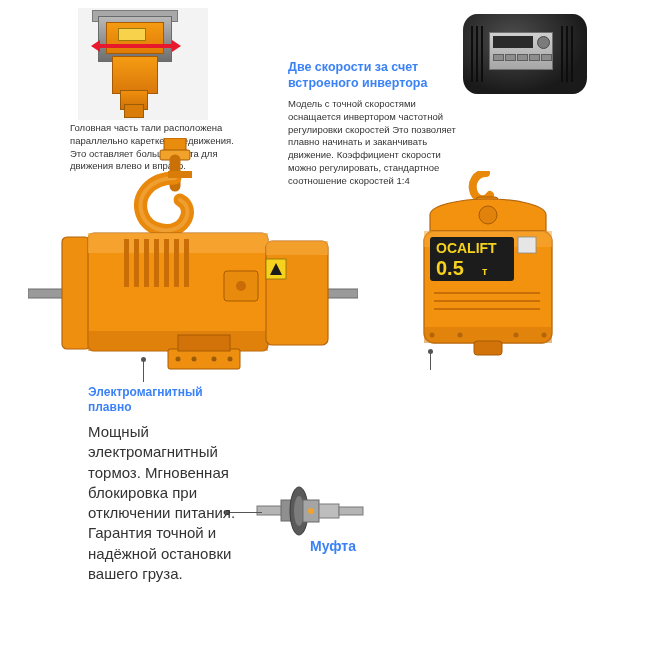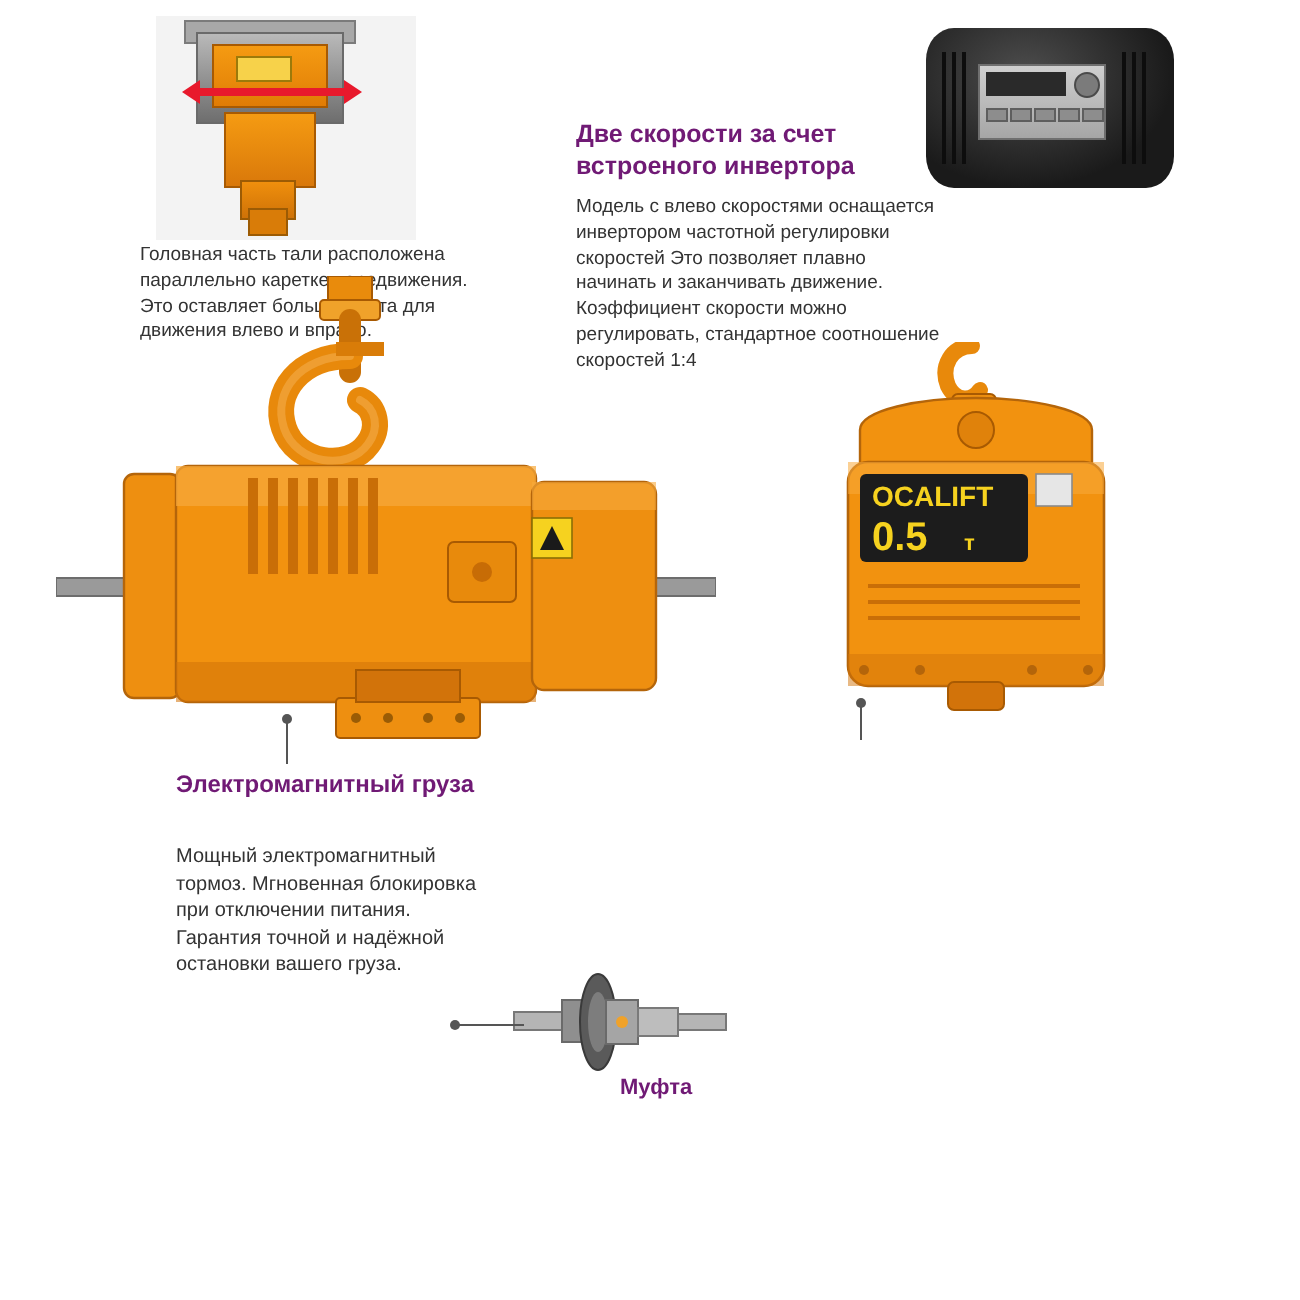--- a/index.html
+++ b/index.html
@@ -14,21 +14,21 @@
     position: relative;
     width: 650px;
     height: 650px;
     background: #ffffff;
     overflow: hidden;
   }
   .abs { position: absolute; }
 
   .callout-title {
     font-weight: bold;
-    color: #701a75;
+    color: #3b82f6;
     line-height: 1.25;
   }
   .callout-body {
     color: #333333;
     line-height: 1.35;
   }
 
   
   .trolley-photo {
     left: 78px; top: 8px; width: 130px; height: 112px;
@@ -171,21 +171,21 @@
     <div class="inv-screen"></div>
     <div class="inv-knob"></div>
     <div class="inv-btn" style="left:38px; top:46px;"></div>
     <div class="inv-btn" style="left:50px; top:46px;"></div>
     <div class="inv-btn" style="left:62px; top:46px;"></div>
     <div class="inv-btn" style="left:74px; top:46px;"></div>
     <div class="inv-btn" style="left:86px; top:46px;"></div>
   </div>
 
   <div class="abs callout-title" style="left:288px; top:60px; width:180px; font-size:12.5px;">Две скорости за счет встроеного инвертора</div>
-  <div class="abs callout-body" style="left:288px; top:98px; width:182px; font-size:9.5px;">Модель с влево скоростями оснащается инвертором частотной регулировки скоростей Это позволяет плавно начинать и заканчивать движение. Коэффициент скорости можно регулировать, стандартное соотношение скоростей 1:4</div>
+  <div class="abs callout-body" style="left:288px; top:98px; width:182px; font-size:9.5px;">Модель с точной скоростями оснащается инвертором частотной регулировки скоростей Это позволяет плавно начинать и заканчивать движение. Коэффициент скорости можно регулировать, стандартное соотношение скоростей 1:4</div>
 
   <div class="abs hook-wrap">
     <svg width="110" height="110" viewBox="0 0 110 110">
       <rect x="44" y="0" width="22" height="14" fill="#E98B0C" stroke="#A85A02" stroke-width="1"></rect>
       <rect x="40" y="12" width="30" height="10" rx="2" fill="#F0A22A" stroke="#A85A02" stroke-width="1"></rect>
       <path d="M55 22 L55 48" stroke="#C97107" stroke-width="11" stroke-linecap="round"></path>
       <path d="M55 40 C30 40 16 58 22 76 C28 94 54 98 64 84 C70 76 68 66 60 62" fill="none" stroke="#E8890B" stroke-width="13" stroke-linecap="round"></path>
       <path d="M55 40 C30 40 16 58 22 76 C28 94 54 98 64 84 C70 76 68 66 60 62" fill="none" stroke="#F6B457" stroke-width="4" stroke-linecap="round" opacity="0.5"></path>
       <path d="M48 33 L72 33 L72 40 L48 40 Z" fill="#D97C08"></path>
     </svg>
@@ -285,19 +285,19 @@
 
   <div class="leader" style="left:143px; top:360px; width:1px; height:22px;"></div>
   <div class="dot" style="left:141px; top:357px;"></div>
 
   <div class="leader" style="left:430px; top:352px; width:1px; height:18px;"></div>
   <div class="dot" style="left:428px; top:349px;"></div>
 
   <div class="leader" style="left:228px; top:512px; width:34px; height:1px;"></div>
   <div class="dot" style="left:225px; top:510px;"></div>
 
-  <div class="abs callout-title" style="left:88px; top:385px; width:150px; font-size:12px;">Электромагнитный груза</div>
-  <div class="abs callout-body" style="left:88px; top:422px; width:152px; font-size:10px;">Мощный электромагнитный тормоз. Мгновенная блокировка при отключении питания. Гарантия точной и надёжной остановки вашего груза.</div>
-
-
-  <div class="abs callout-title" style="left:310px; top:538px; width:160px; font-size:11px;">Муфта</div>
+  <div class="abs callout-title" style="left:88px; top:385px; width:150px; font-size:12px;">Электромагнитный плавно</div>
+  <div class="abs callout-body" style="left:88px; top:422px; width:152px; font-size:15px;">Мощный электромагнитный тормоз. Мгновенная блокировка при отключении питания. Гарантия точной и надёжной остановки вашего груза.</div>
+
+
+  <div class="abs callout-title" style="left:310px; top:538px; width:160px; font-size:14px;">Муфта</div>
 
 </div>
 
 </body></html>

